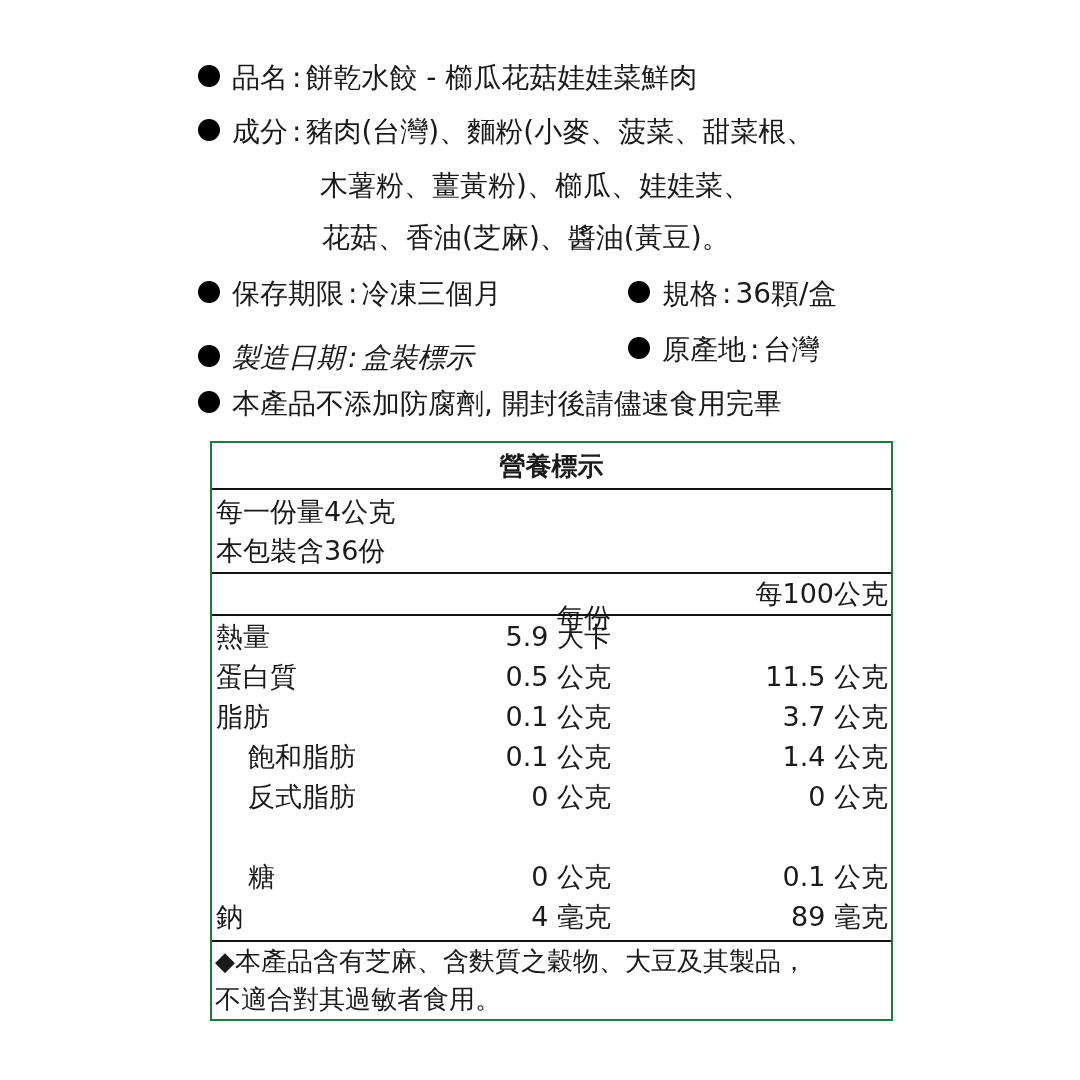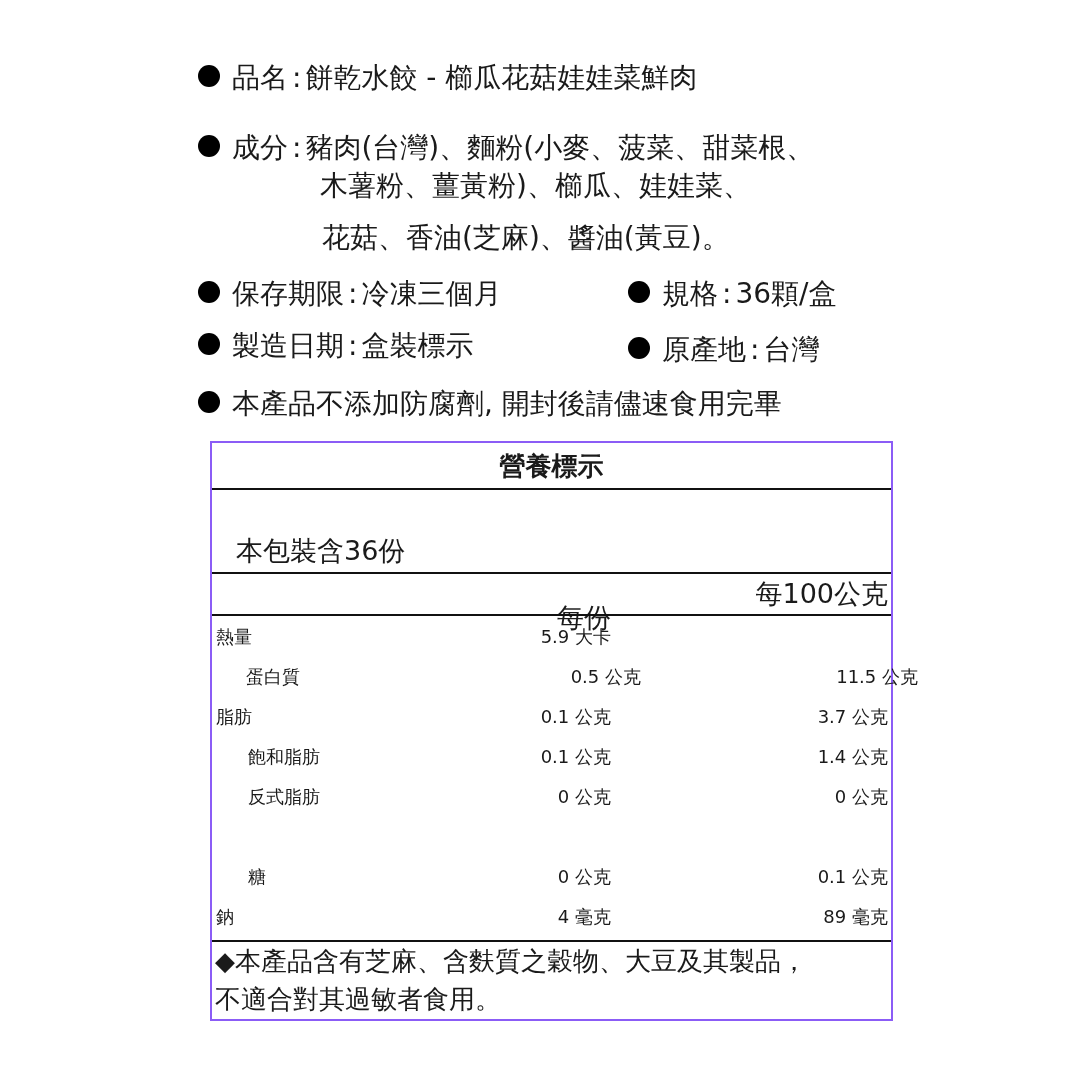--- a/index.html
+++ b/index.html
@@ -2,80 +2,81 @@
 <html><head>
 <meta charset="utf-8">
 <style>
   html, body { margin:0; padding:0; }
   body { width:1080px; height:1080px; background:#ffffff; position:relative; overflow:hidden;
          font-family:"DejaVu Sans", "Liberation Sans", sans-serif; color:#1a1a1a; }
   .info-line { position:absolute; font-size:28px; line-height:36px; white-space:nowrap; letter-spacing:0px; }
   .bullet { display:inline-block; width:22px; height:22px; border-radius:50%; background:#000;
             vertical-align:middle; margin-right:12px; position:relative; top:-3px; }
   .label-sep { margin:0 4px; }
-  .table { position:absolute; left:210px; top:441px; width:679px; height:576px; border:2px solid #8b5cf6; box-sizing:content-box; }
+  .table { position:absolute; left:210px; top:441px; width:679px; height:576px; border:2px solid #15803d; box-sizing:content-box; }
   .hline { position:absolute; left:0; width:679px; height:2px; background:#111; }
   .t-title { position:absolute; left:0; top:0; width:679px; height:46px; text-align:center;
              font-size:26px; font-weight:bold; line-height:46px; }
   .serving { position:absolute; left:4px; font-size:27px; line-height:40px; white-space:nowrap; }
   .col-h { position:absolute; font-size:27px; line-height:40px; white-space:nowrap; text-align:right; }
-  .nrow { position:absolute; left:0; width:679px; height:40px; font-size:18px; line-height:40px; }
+  .nrow { position:absolute; left:0; width:679px; height:40px; font-size:27px; line-height:40px; }
   .n-name { position:absolute; left:4px; white-space:nowrap; }
   .n-name.indent { left:36px; }
   .n-per { position:absolute; right:280px; white-space:nowrap; text-align:right; }
   .n-100 { position:absolute; right:3px; white-space:nowrap; text-align:right; }
   .note { position:absolute; left:3px; font-size:26px; line-height:38px; white-space:nowrap; }
 </style>
 </head>
 <body>
 
 <div class="info-line" style="left:198px; top:60px;">
   <span class="bullet"></span><span>品名</span><span class="label-sep">:</span><span>餅乾水餃 - 櫛瓜花菇娃娃菜鮮肉</span>
 </div>
 
-<div class="info-line" style="left:198px; top:130px;">
+<div class="info-line" style="left:198px; top:114px;">
   <span class="bullet"></span><span>成分</span><span class="label-sep">:</span><span>豬肉(台灣)、麵粉(小麥、菠菜、甜菜根、</span>
 </div>
 <div class="info-line" style="left:320px; top:168px;">木薯粉、薑黃粉)、櫛瓜、娃娃菜、</div>
 <div class="info-line" style="left:322px; top:220px;">花菇、香油(芝麻)、醬油(黃豆)。</div>
 
 <div class="info-line" style="left:198px; top:276px;">
   <span class="bullet"></span><span>保存期限</span><span class="label-sep">:</span><span>冷凍三個月</span>
 </div>
 <div class="info-line" style="left:628px; top:276px;">
   <span class="bullet"></span><span>規格</span><span class="label-sep">:</span><span>36顆/盒</span>
 </div>
 
-<div class="info-line" style="left:198px; top:328px;">
+<div class="info-line" style="left:198px; top:340px;font-style:italic;">
   <span class="bullet"></span><span>製造日期</span><span class="label-sep">:</span><span>盒裝標示</span>
 </div>
 <div class="info-line" style="left:628px; top:332px;">
   <span class="bullet"></span><span>原產地</span><span class="label-sep">:</span><span>台灣</span>
 </div>
 
 <div class="info-line" style="left:198px; top:386px;">
   <span class="bullet"></span><span>本產品不添加防腐劑, 開封後請儘速食用完畢</span>
 </div>
 
 <div class="table">
   <div class="t-title">營養標示</div>
   <div class="hline" style="top:45px;"></div>
 
-  <div class="serving" style="top:88px;margin-left:20px;">本包裝含36份</div>
+  <div class="serving" style="top:49px;">每一份量4公克</div>
+  <div class="serving" style="top:88px;">本包裝含36份</div>
   <div class="hline" style="top:129px;"></div>
 
   <div class="col-h" style="top:131px; right:280px;margin-top:24px;">每份</div>
   <div class="col-h" style="top:131px; right:3px;">每100公克</div>
   <div class="hline" style="top:171px;"></div>
 
   <div class="nrow" style="top:174px;">
     <span class="n-name">熱量</span>
     <span class="n-per">5.9 大卡</span>
   </div>
-  <div class="nrow" style="top:214px;margin-left:30px;">
+  <div class="nrow" style="top:214px;">
     <span class="n-name">蛋白質</span>
     <span class="n-per">0.5 公克</span>
     <span class="n-100">11.5 公克</span>
   </div>
   <div class="nrow" style="top:254px;">
     <span class="n-name">脂肪</span>
     <span class="n-per">0.1 公克</span>
     <span class="n-100">3.7 公克</span>
   </div>
   <div class="nrow" style="top:294px;text-decoration:underline;">

